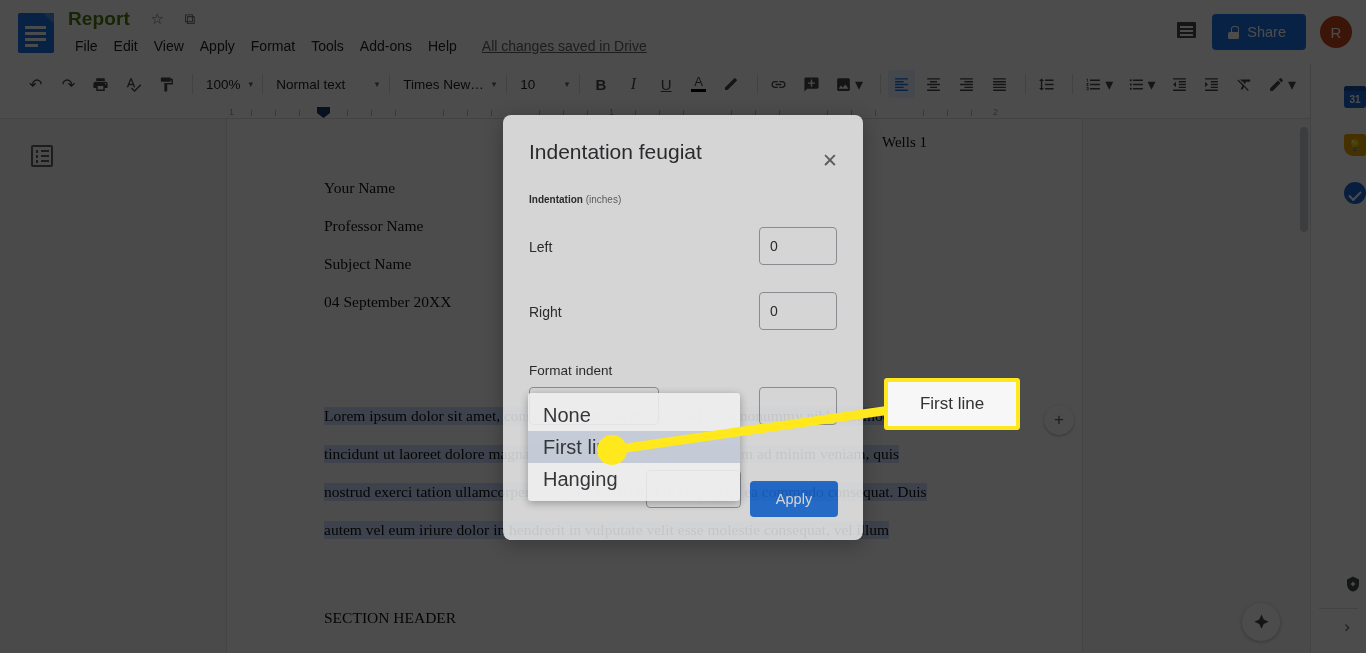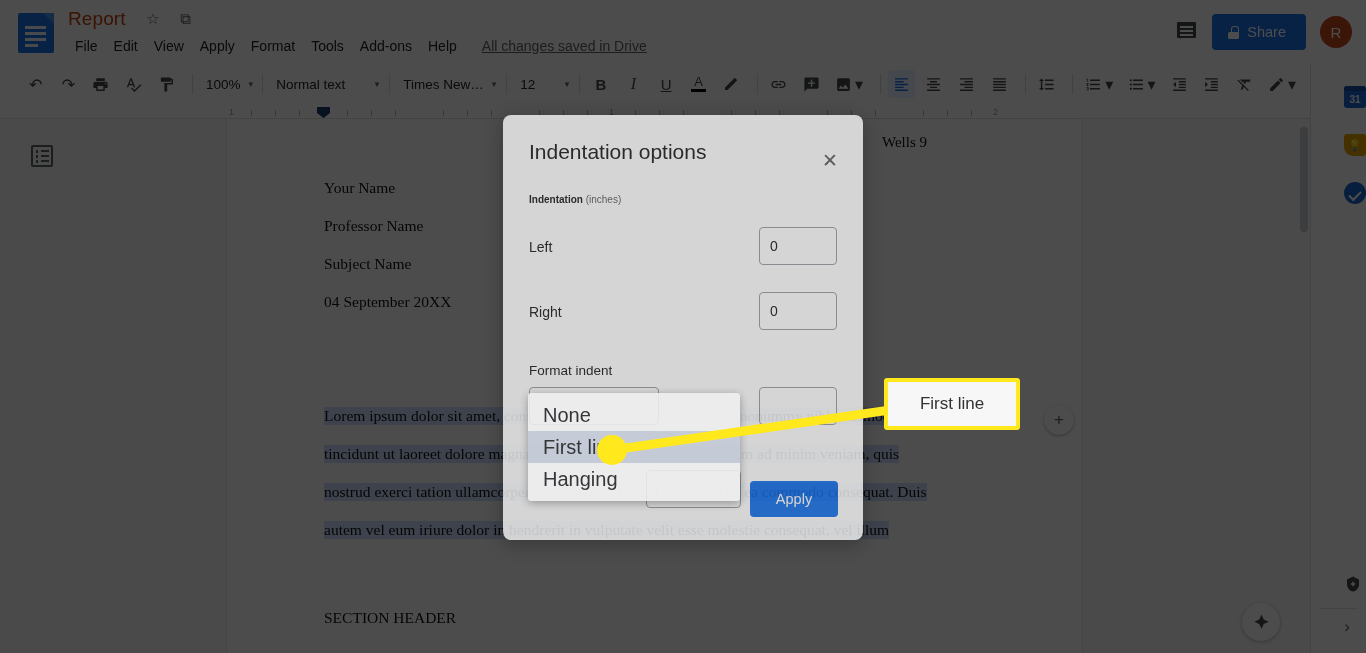--- a/index.html
+++ b/index.html
@@ -33,21 +33,21 @@
     width: 0; height: 0;
     border-left: 11px solid transparent;
     border-top: 11px solid #4a90e8;
   }
   .doc-logo .ln {
     position: absolute; left: 7px; width: 21px; height: 2.5px;
     background: #ffffff; opacity: .95;
   }
   .title-block { position: absolute; left: 68px; top: 8px; }
   .doc-title {
-    font-size: 19px; color: #c2410c; font-weight: 400;
+    font-size: 19px; color: #4d7c0f; font-weight: 700;
     letter-spacing: .1px;
     display: inline-block; vertical-align: middle;
   }
   .title-icons { display: inline-block; margin-left: 14px; vertical-align: middle; }
   .title-icons span {
     display: inline-block; width: 18px; height: 18px;
     color: #5f6368; font-size: 15px; line-height: 18px; text-align: center;
     margin-right: 10px; cursor: pointer;
   }
   .menubar { margin-top: 5px; font-size: 0; }
@@ -378,21 +378,21 @@
       <span>Normal text</span>
       <span class="caret" style="margin-left:auto">▾</span>
     </div>
     <div class="tb-sep"></div>
     <div class="tb-drop" style="min-width:102px">
       <span>Times New…</span>
       <span class="caret" style="margin-left:auto">▾</span>
     </div>
     <div class="tb-sep"></div>
     <div class="tb-drop" style="min-width:58px">
-      <span>12</span>
+      <span>10</span>
       <span class="caret" style="margin-left:auto">▾</span>
     </div>
     <div class="tb-sep"></div>
     <div class="tb-ico" style="font-weight:700;font-size:15px">
         <span>B</span>
       </div>
     <div class="tb-ico" style="font-style:italic;font-family:'Liberation Serif',serif;font-size:16px">
         <span>I</span>
       </div>
     <div class="tb-ico" style="text-decoration:underline;font-size:15px">
@@ -531,21 +531,21 @@
         <i style="top:3px"></i>
           <i style="top:8px"></i>
           <i style="top:13px"></i>
         <b style="top:3.3px"></b>
           <b style="top:8.3px"></b>
           <b style="top:13.3px"></b>
       </div>
     </div>
 
     <div class="page">
-      <div class="doc-head-text">Wells 9</div>
+      <div class="doc-head-text">Wells 1</div>
 
       <div class="doc-line" style="top:60px">Your Name</div>
       <div class="doc-line" style="top:98px">Professor Name</div>
       <div class="doc-line" style="top:136px">Subject Name</div>
       <div class="doc-line" style="top:174px">04 September 20XX</div>
 
       <div class="doc-line sel" style="top:288px;left:97px">Lorem ipsum dolor sit amet, consectetuer adipiscing elit, sed diam nonummy nibh euismod</div>
       <div class="doc-line sel" style="top:326px;left:97px">tincidunt ut laoreet dolore magna aliquam erat volutpat. Ut wisi enim ad minim veniam, quis</div>
       <div class="doc-line sel" style="top:364px;left:97px">nostrud exerci tation ullamcorper suscipit lobortis nisl ut aliquip ex ea commodo consequat. Duis</div>
       <div class="doc-line sel" style="top:402px;left:97px">autem vel eum iriure dolor in hendrerit in vulputate velit esse molestie consequat, vel illum</div>
@@ -578,21 +578,21 @@
           <path d="M12 2L4 6v6c0 5 3.4 9.4 8 10 4.6-.6 8-5 8-10V6l-8-4zm1 13h-2v-2H9v-2h2V9h2v2h2v2h-2v2z"></path>
         </svg>
     </div>
     <div class="sp-chevron">›</div>
   </div>
 </div>
 
 <div class="dim"></div>
 
 <div class="dialog">
-  <div class="dlg-title">Indentation options</div>
+  <div class="dlg-title">Indentation feugiat</div>
   <div class="dlg-close">✕</div>
 
   <div class="dlg-section" style="top:79px">
     <b>Indentation</b>
     <span class="unit">(inches)</span>
   </div>
 
   <div class="dlg-label" style="top:124px">Left</div>
   <input class="dlg-input" style="left: 256px; top: 112px;" value="0">
 

